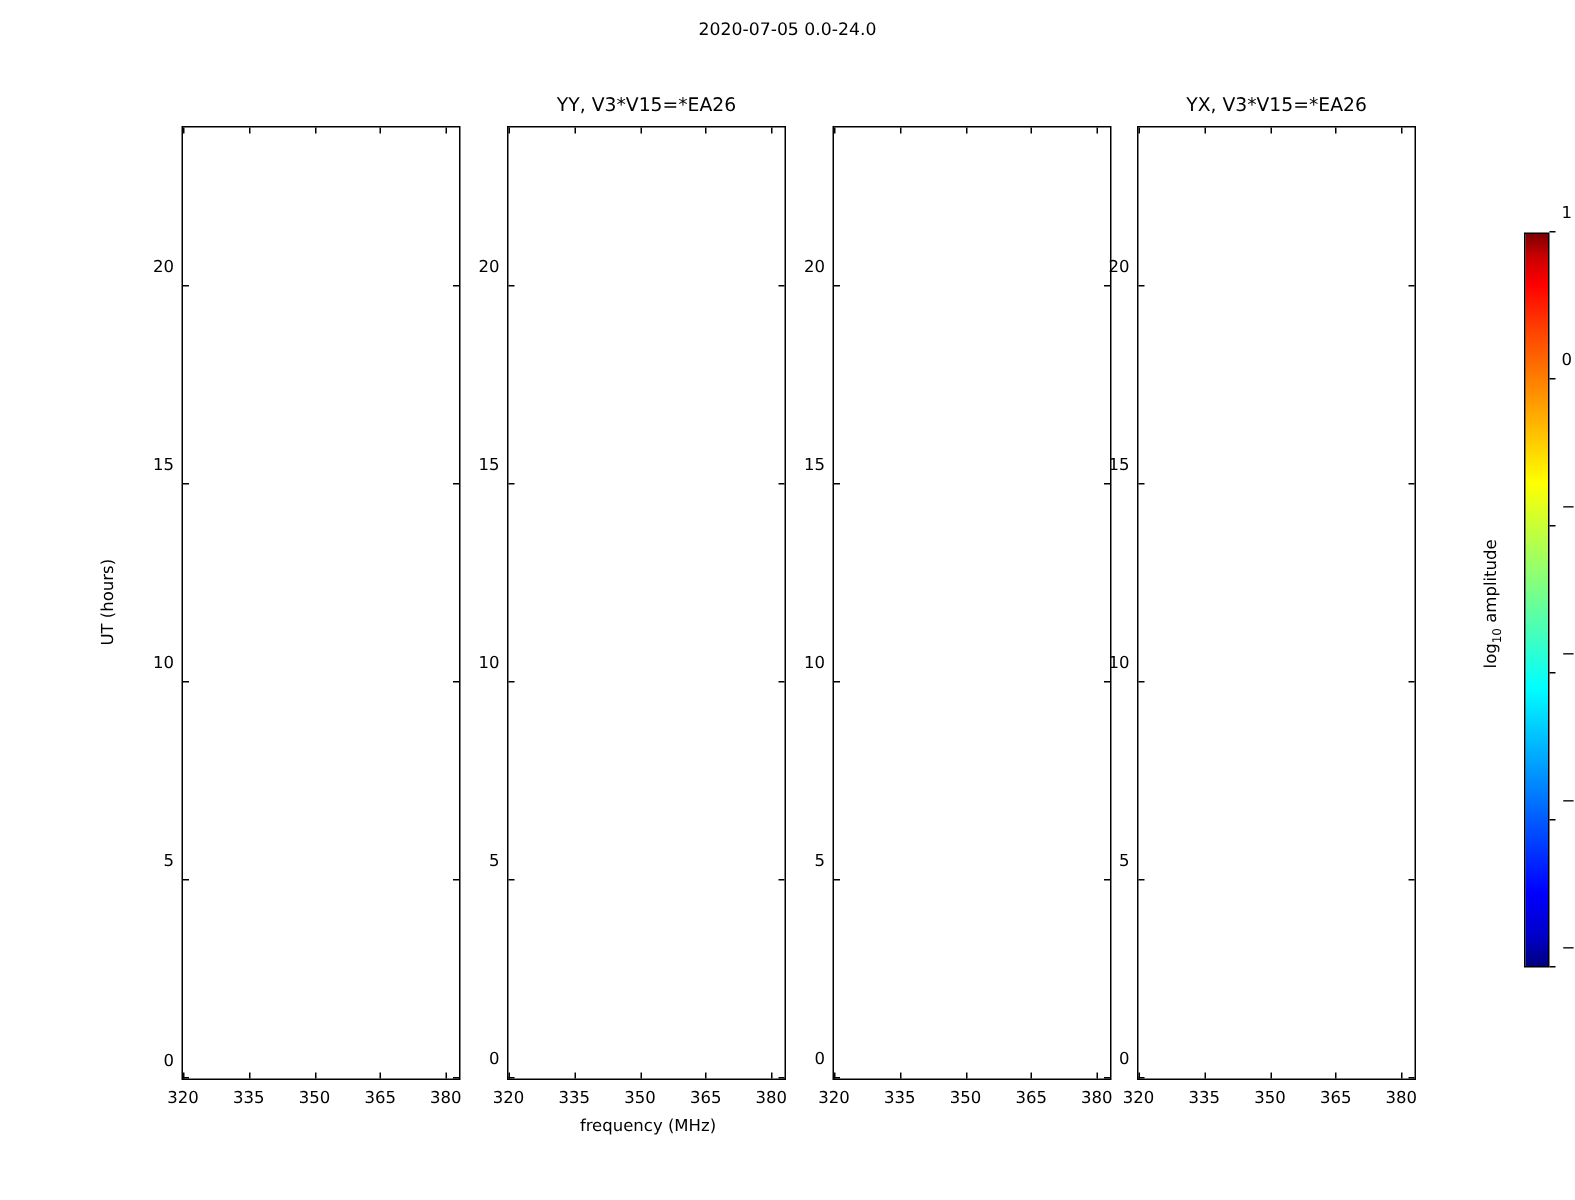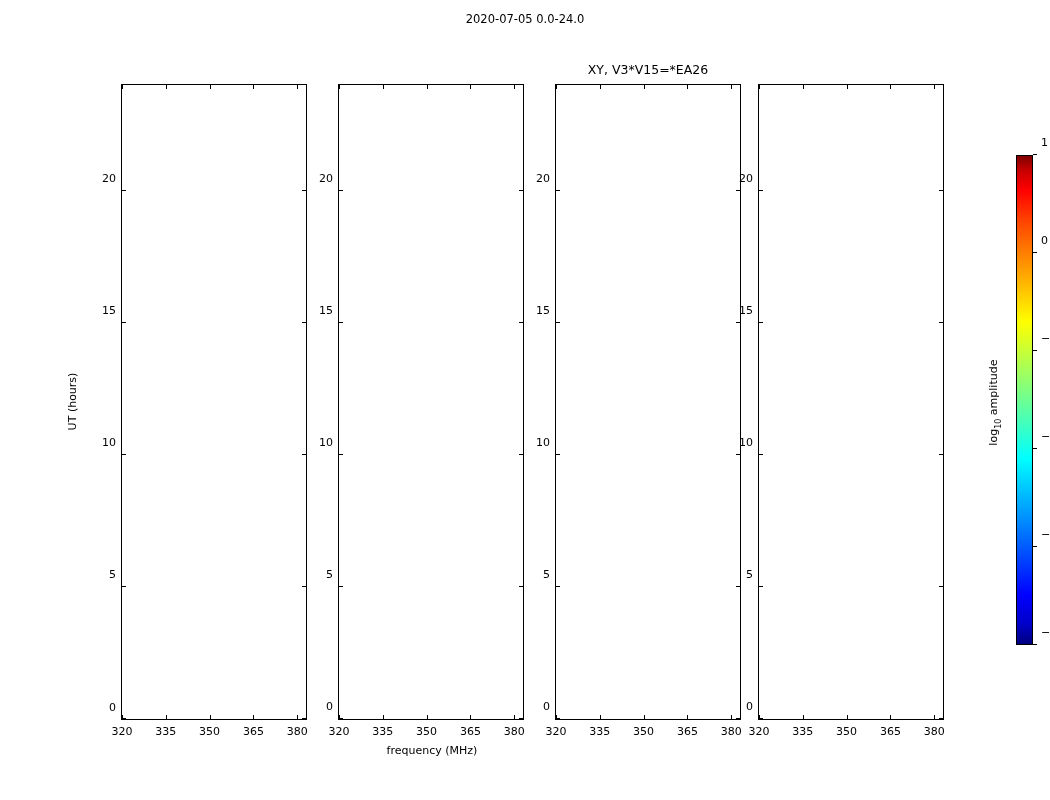--- a/index.html
+++ b/index.html
@@ -190,20 +190,21 @@
         <div class="xlabel-tick" style="left:95.24%">380</div>
       <div class="tick x top" style="left:0%"></div>
       <div class="tick x top" style="left:23.81%"></div>
       <div class="tick x top" style="left:47.62%"></div>
       <div class="tick x top" style="left:71.43%"></div>
       <div class="tick x top" style="left:95.24%"></div>
     </div>
   </div>
 
   <div class="panel" style="left:338px; width:186px;">
+    <div class="title">YY, V3*V15=*EA26</div>
     <div class="axes">
       <div class="tick y" style="bottom:0%"></div>
         <div class="ylabel-tick" style="bottom:0%">0</div>
       <div class="tick y" style="bottom:20.83%"></div>
         <div class="ylabel-tick" style="bottom:20.83%">5</div>
       <div class="tick y" style="bottom:41.67%"></div>
         <div class="ylabel-tick" style="bottom:41.67%">10</div>
       <div class="tick y" style="bottom:62.5%"></div>
         <div class="ylabel-tick" style="bottom:62.5%">15</div>
       <div class="tick y" style="bottom:83.33%"></div>
@@ -225,21 +226,20 @@
         <div class="xlabel-tick" style="left:95.24%">380</div>
       <div class="tick x top" style="left:0%"></div>
       <div class="tick x top" style="left:23.81%"></div>
       <div class="tick x top" style="left:47.62%"></div>
       <div class="tick x top" style="left:71.43%"></div>
       <div class="tick x top" style="left:95.24%"></div>
     </div>
   </div>
 
   <div class="panel" style="left:555px; width:186px;">
-    <div class="title">XY, V3*V15=*EA26</div>
     <div class="axes">
       <div class="tick y" style="bottom:0%"></div>
         <div class="ylabel-tick" style="bottom:0%">0</div>
       <div class="tick y" style="bottom:20.83%"></div>
         <div class="ylabel-tick" style="bottom:20.83%">5</div>
       <div class="tick y" style="bottom:41.67%"></div>
         <div class="ylabel-tick" style="bottom:41.67%">10</div>
       <div class="tick y" style="bottom:62.5%"></div>
         <div class="ylabel-tick" style="bottom:62.5%">15</div>
       <div class="tick y" style="bottom:83.33%"></div>
@@ -261,20 +261,21 @@
         <div class="xlabel-tick" style="left:95.24%">380</div>
       <div class="tick x top" style="left:0%"></div>
       <div class="tick x top" style="left:23.81%"></div>
       <div class="tick x top" style="left:47.62%"></div>
       <div class="tick x top" style="left:71.43%"></div>
       <div class="tick x top" style="left:95.24%"></div>
     </div>
   </div>
 
   <div class="panel" style="left:758px; width:186px;">
+    <div class="title">YX, V3*V15=*EA26</div>
     <div class="axes">
       <div class="tick y" style="bottom:0%"></div>
         <div class="ylabel-tick" style="bottom:0%">0</div>
       <div class="tick y" style="bottom:20.83%"></div>
         <div class="ylabel-tick" style="bottom:20.83%">5</div>
       <div class="tick y" style="bottom:41.67%"></div>
         <div class="ylabel-tick" style="bottom:41.67%">10</div>
       <div class="tick y" style="bottom:62.5%"></div>
         <div class="ylabel-tick" style="bottom:62.5%">15</div>
       <div class="tick y" style="bottom:83.33%"></div>

